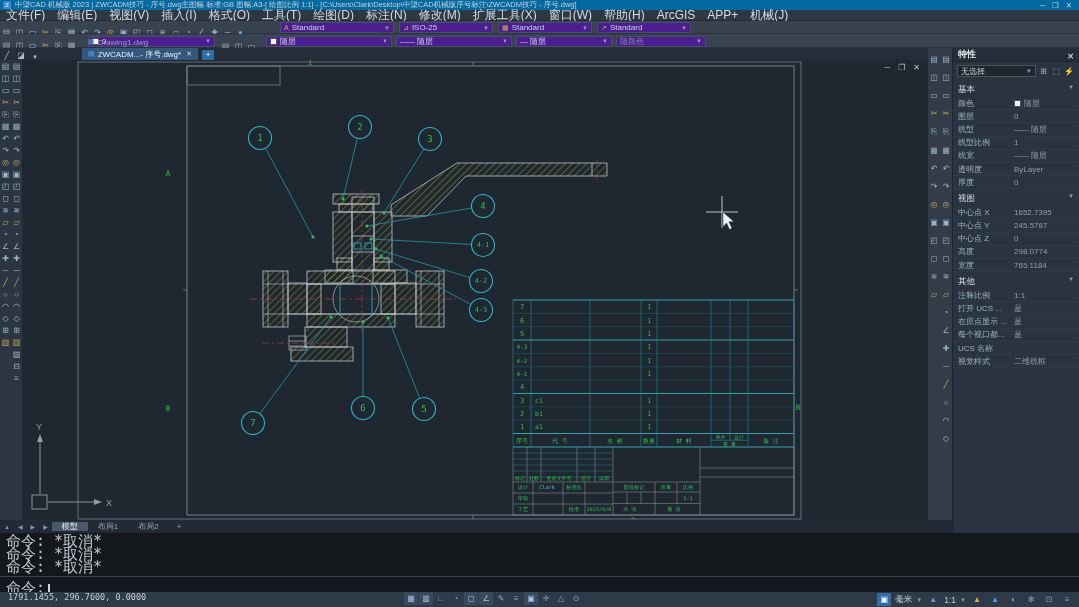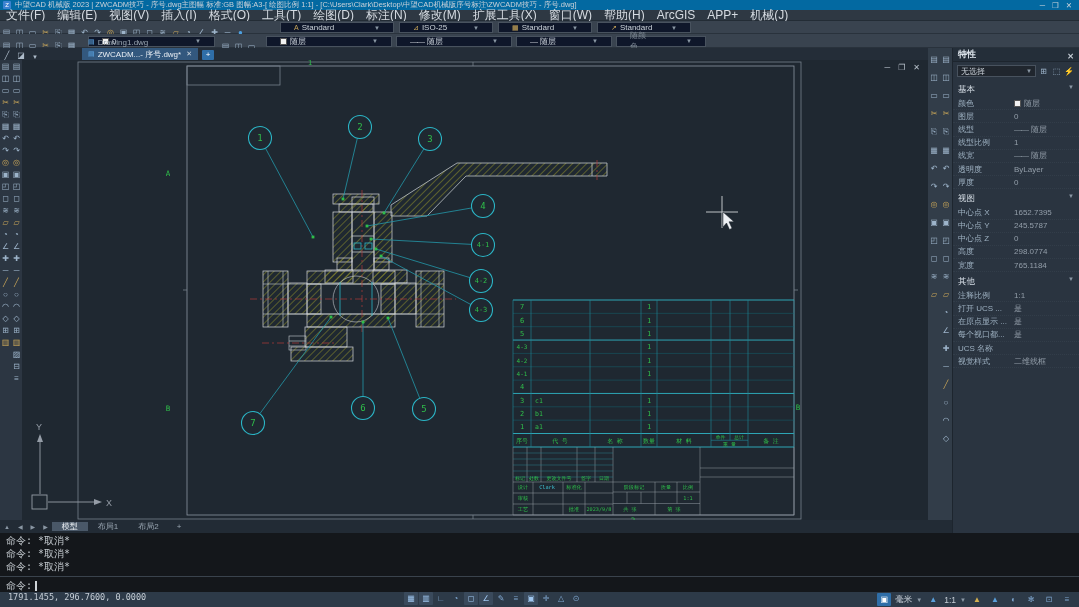--- a/index.html
+++ b/index.html
@@ -23,22 +23,22 @@
     border-bottom:1px solid #232c35; }
   .menubar .mi { padding:0 6px; }
 
   
   .tb { position:absolute; left:0; width:1079px; background:#39434f; border-bottom:1px solid #29323c; }
   .tb1 { top:21px; height:13px; }
   .tb2 { top:34px; height:14px; }
   .ticon { position:relative; display:inline-flex; width:13px; height:12px; margin-top:1px;
     align-items:center; justify-content:center; font-size:8px; color:#9db4ca; }
   .ticon.warm { color:#c8a558; } .ticon.blue { color:#4da0e0; }
-  .dd { position:absolute; top:1px; height:11px; background:#0f172a; border:1px solid #48525e;
-    color:#ccd3da; font-size:8px; display:flex; align-items:center; gap:3px; padding:0 13px; }
+  .dd { position:absolute; top:1px; height:11px; background:#4c1d95; border:1px solid #48525e;
+    color:#ccd3da; font-size:8px; display:flex; align-items:center; gap:3px; padding:0 3px; }
   .dd .lead { font-size:7px; color:#c8a558; }
   .dd .car { margin-left:auto; color:#8a97a4; font-size:6px; }
   .chip { width:7px; height:7px; background:#f2f2f2; border:1px solid #555; flex:0 0 auto; }
   .lt { letter-spacing:-1px; color:#c9ced3; }
 
   
   .doctabs { position:absolute; left:0; top:48px; width:928px; height:12px;
     background:#242d38; display:flex; align-items:flex-end; font-size:8px; color:#98a4b0; }
   .doctabs .tool { width:14px; text-align:center; color:#aebccb; font-size:8px; }
   .dtab { display:flex; align-items:center; gap:3px; height:12px; padding:0 6px; white-space:nowrap; }
@@ -86,21 +86,21 @@
   .modeltabs { position:absolute; left:0; top:520px; width:952px; height:13px;
     background:#222b35; display:flex; align-items:center; font-size:8px; color:#9aa6b2; }
   .modeltabs .nav { padding:0 4px; font-size:6px; color:#8a97a4; }
   .mtab { padding:0 10px; height:13px; line-height:13px; }
   .mtab.active { background:#4a5868; color:#f0f4f8; }
   .mplus { padding:0 8px; }
 
   
   .cmdarea { position:absolute; left:0; top:533px; width:1079px; height:59px;
     background:#14171b; color:#c2c8cd; font-family:"DejaVu Sans Mono", monospace;
-    font-size:10px; border-top:1px solid #30394 4; }
+    font-size:15px; border-top:1px solid #30394 4; }
   .cmd-history { padding:2px 6px; line-height:12.8px; white-space:pre; }
   .cmd-divider { border-top:1px solid #3a434d; margin-top:1px; }
   .cmd-input { padding:2px 6px; display:flex; align-items:center; }
   .caret { display:inline-block; width:1.5px; height:10px; background:#d0d5da; margin-left:3px; }
 
   
   .statusbar { position:absolute; left:0; top:592px; width:1079px; height:15px;
     background:#2d3a48; color:#c6ced6; font-size:8.5px; display:flex; }
   .coords { font-family:"DejaVu Sans Mono", monospace; padding-left:8px; width:404px; }
   .sicons { display:flex; gap:1px; }

